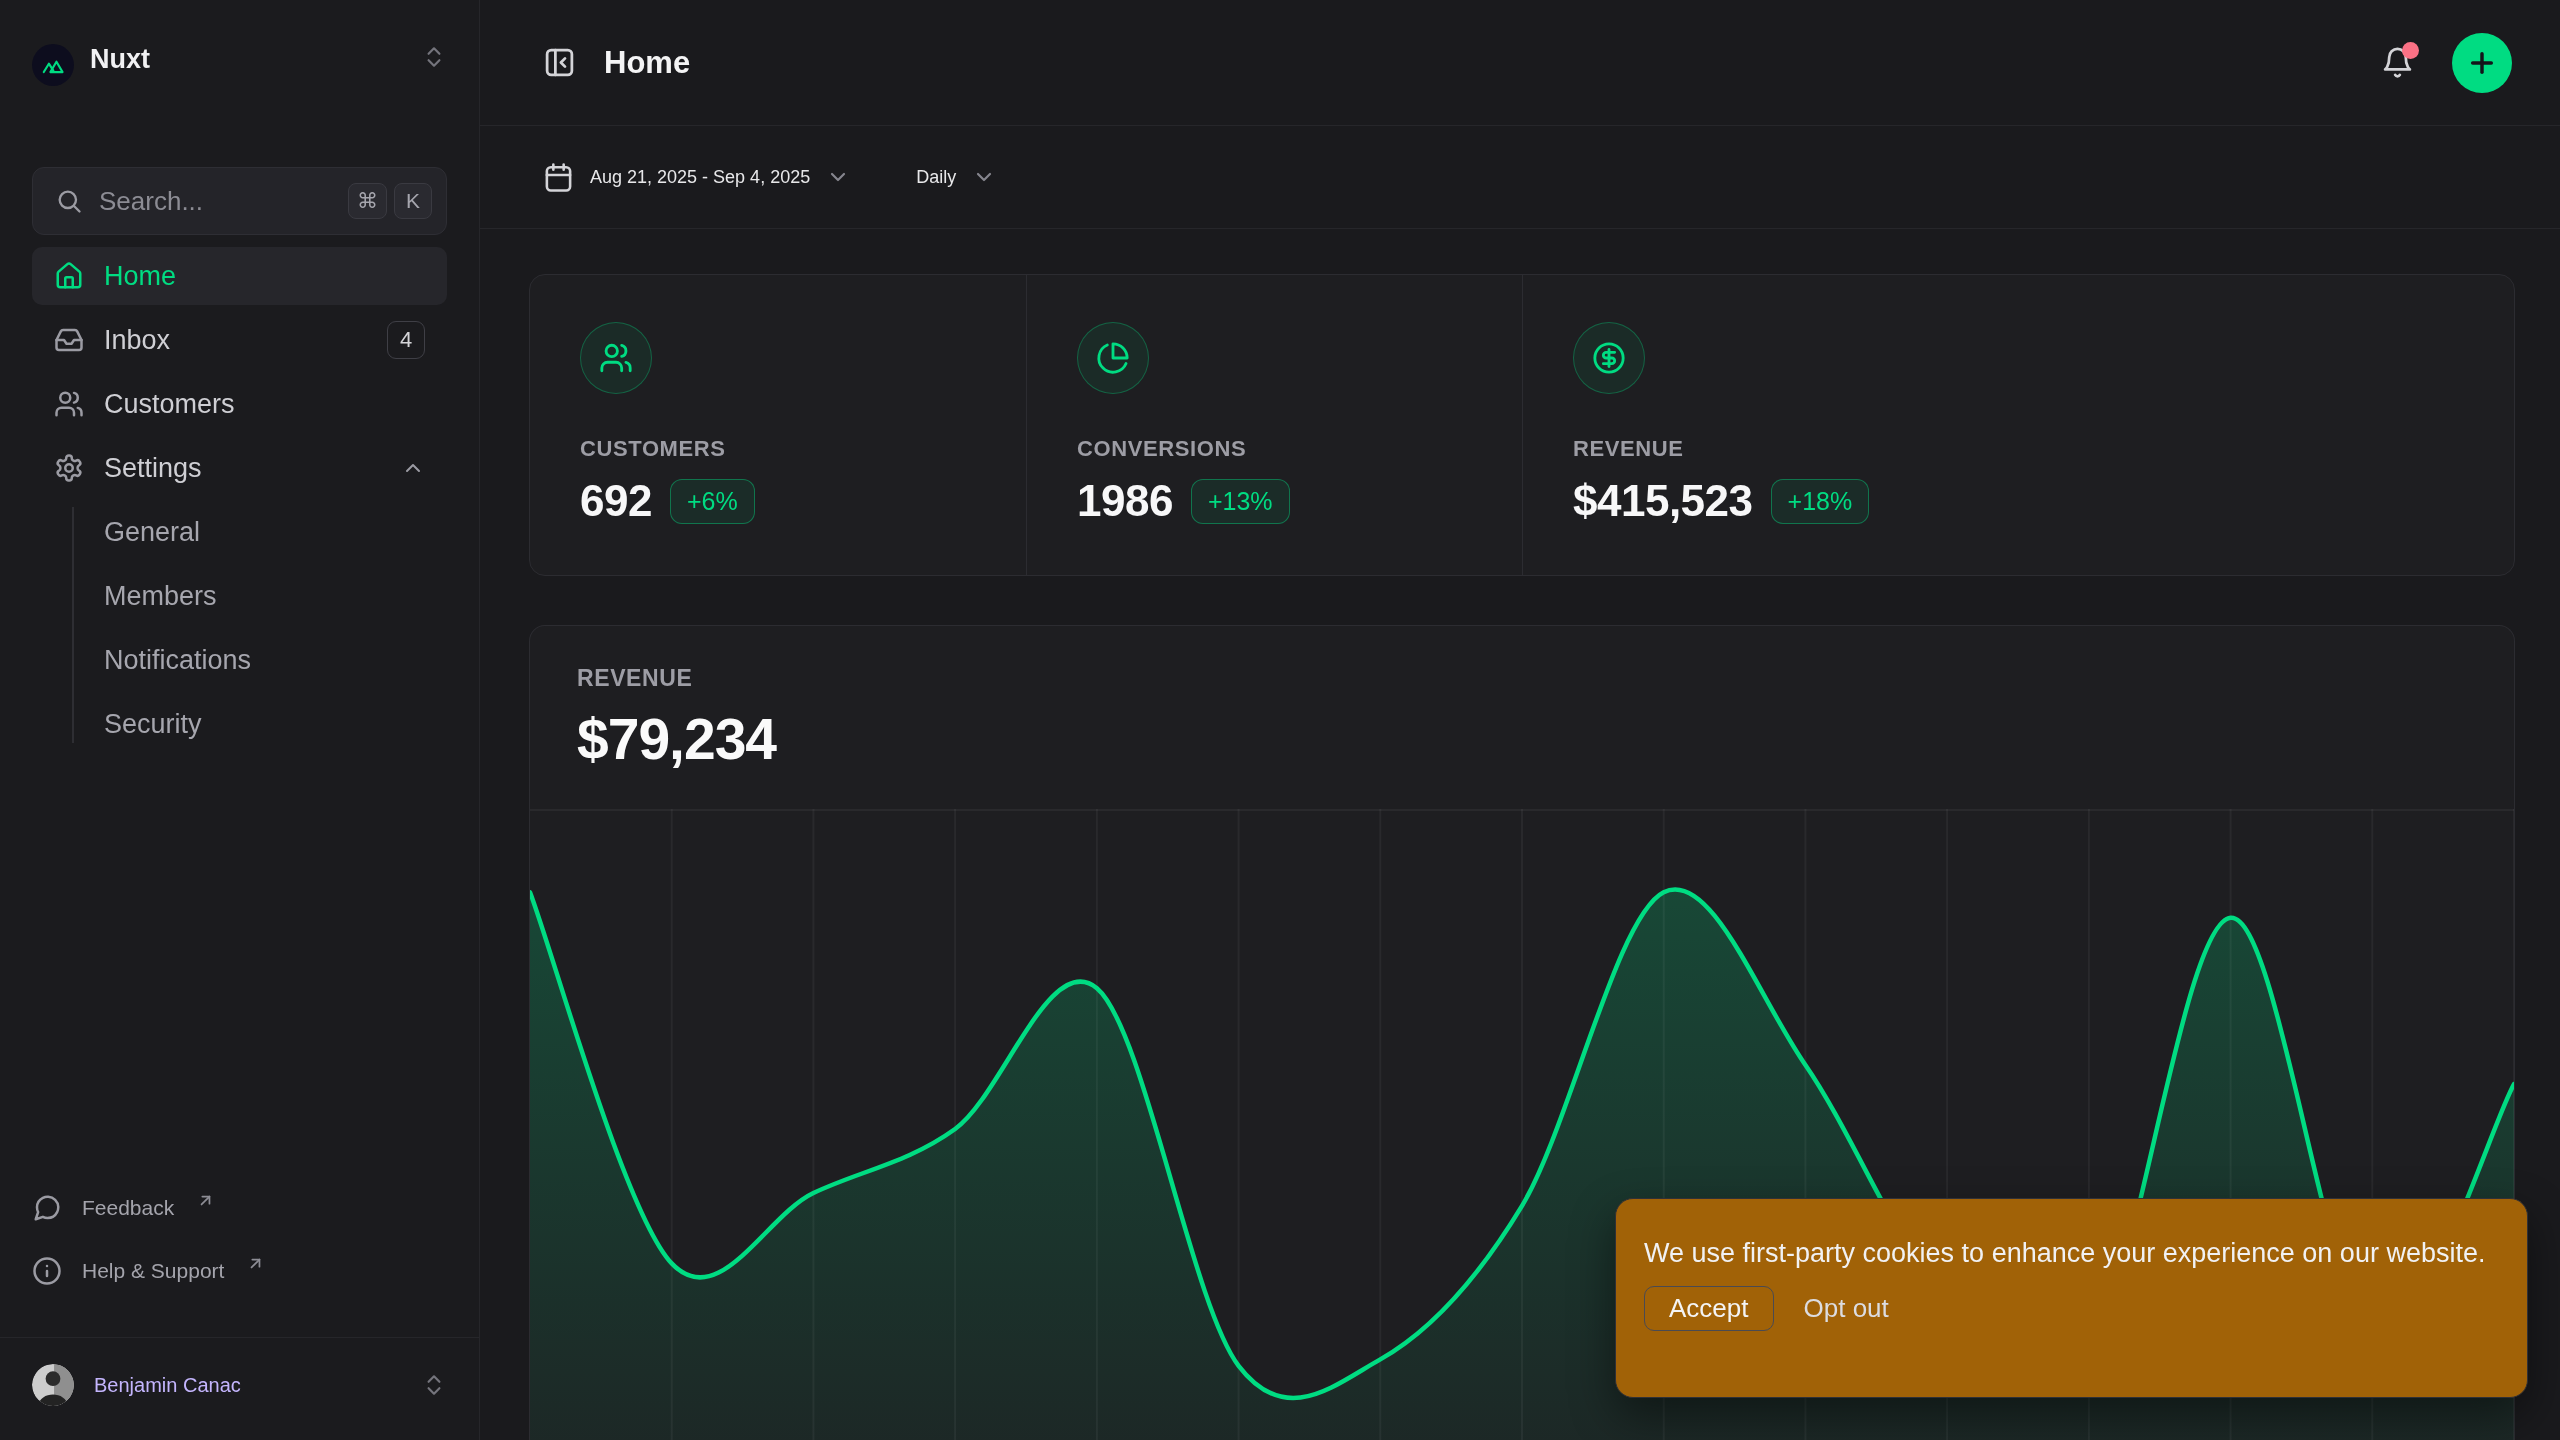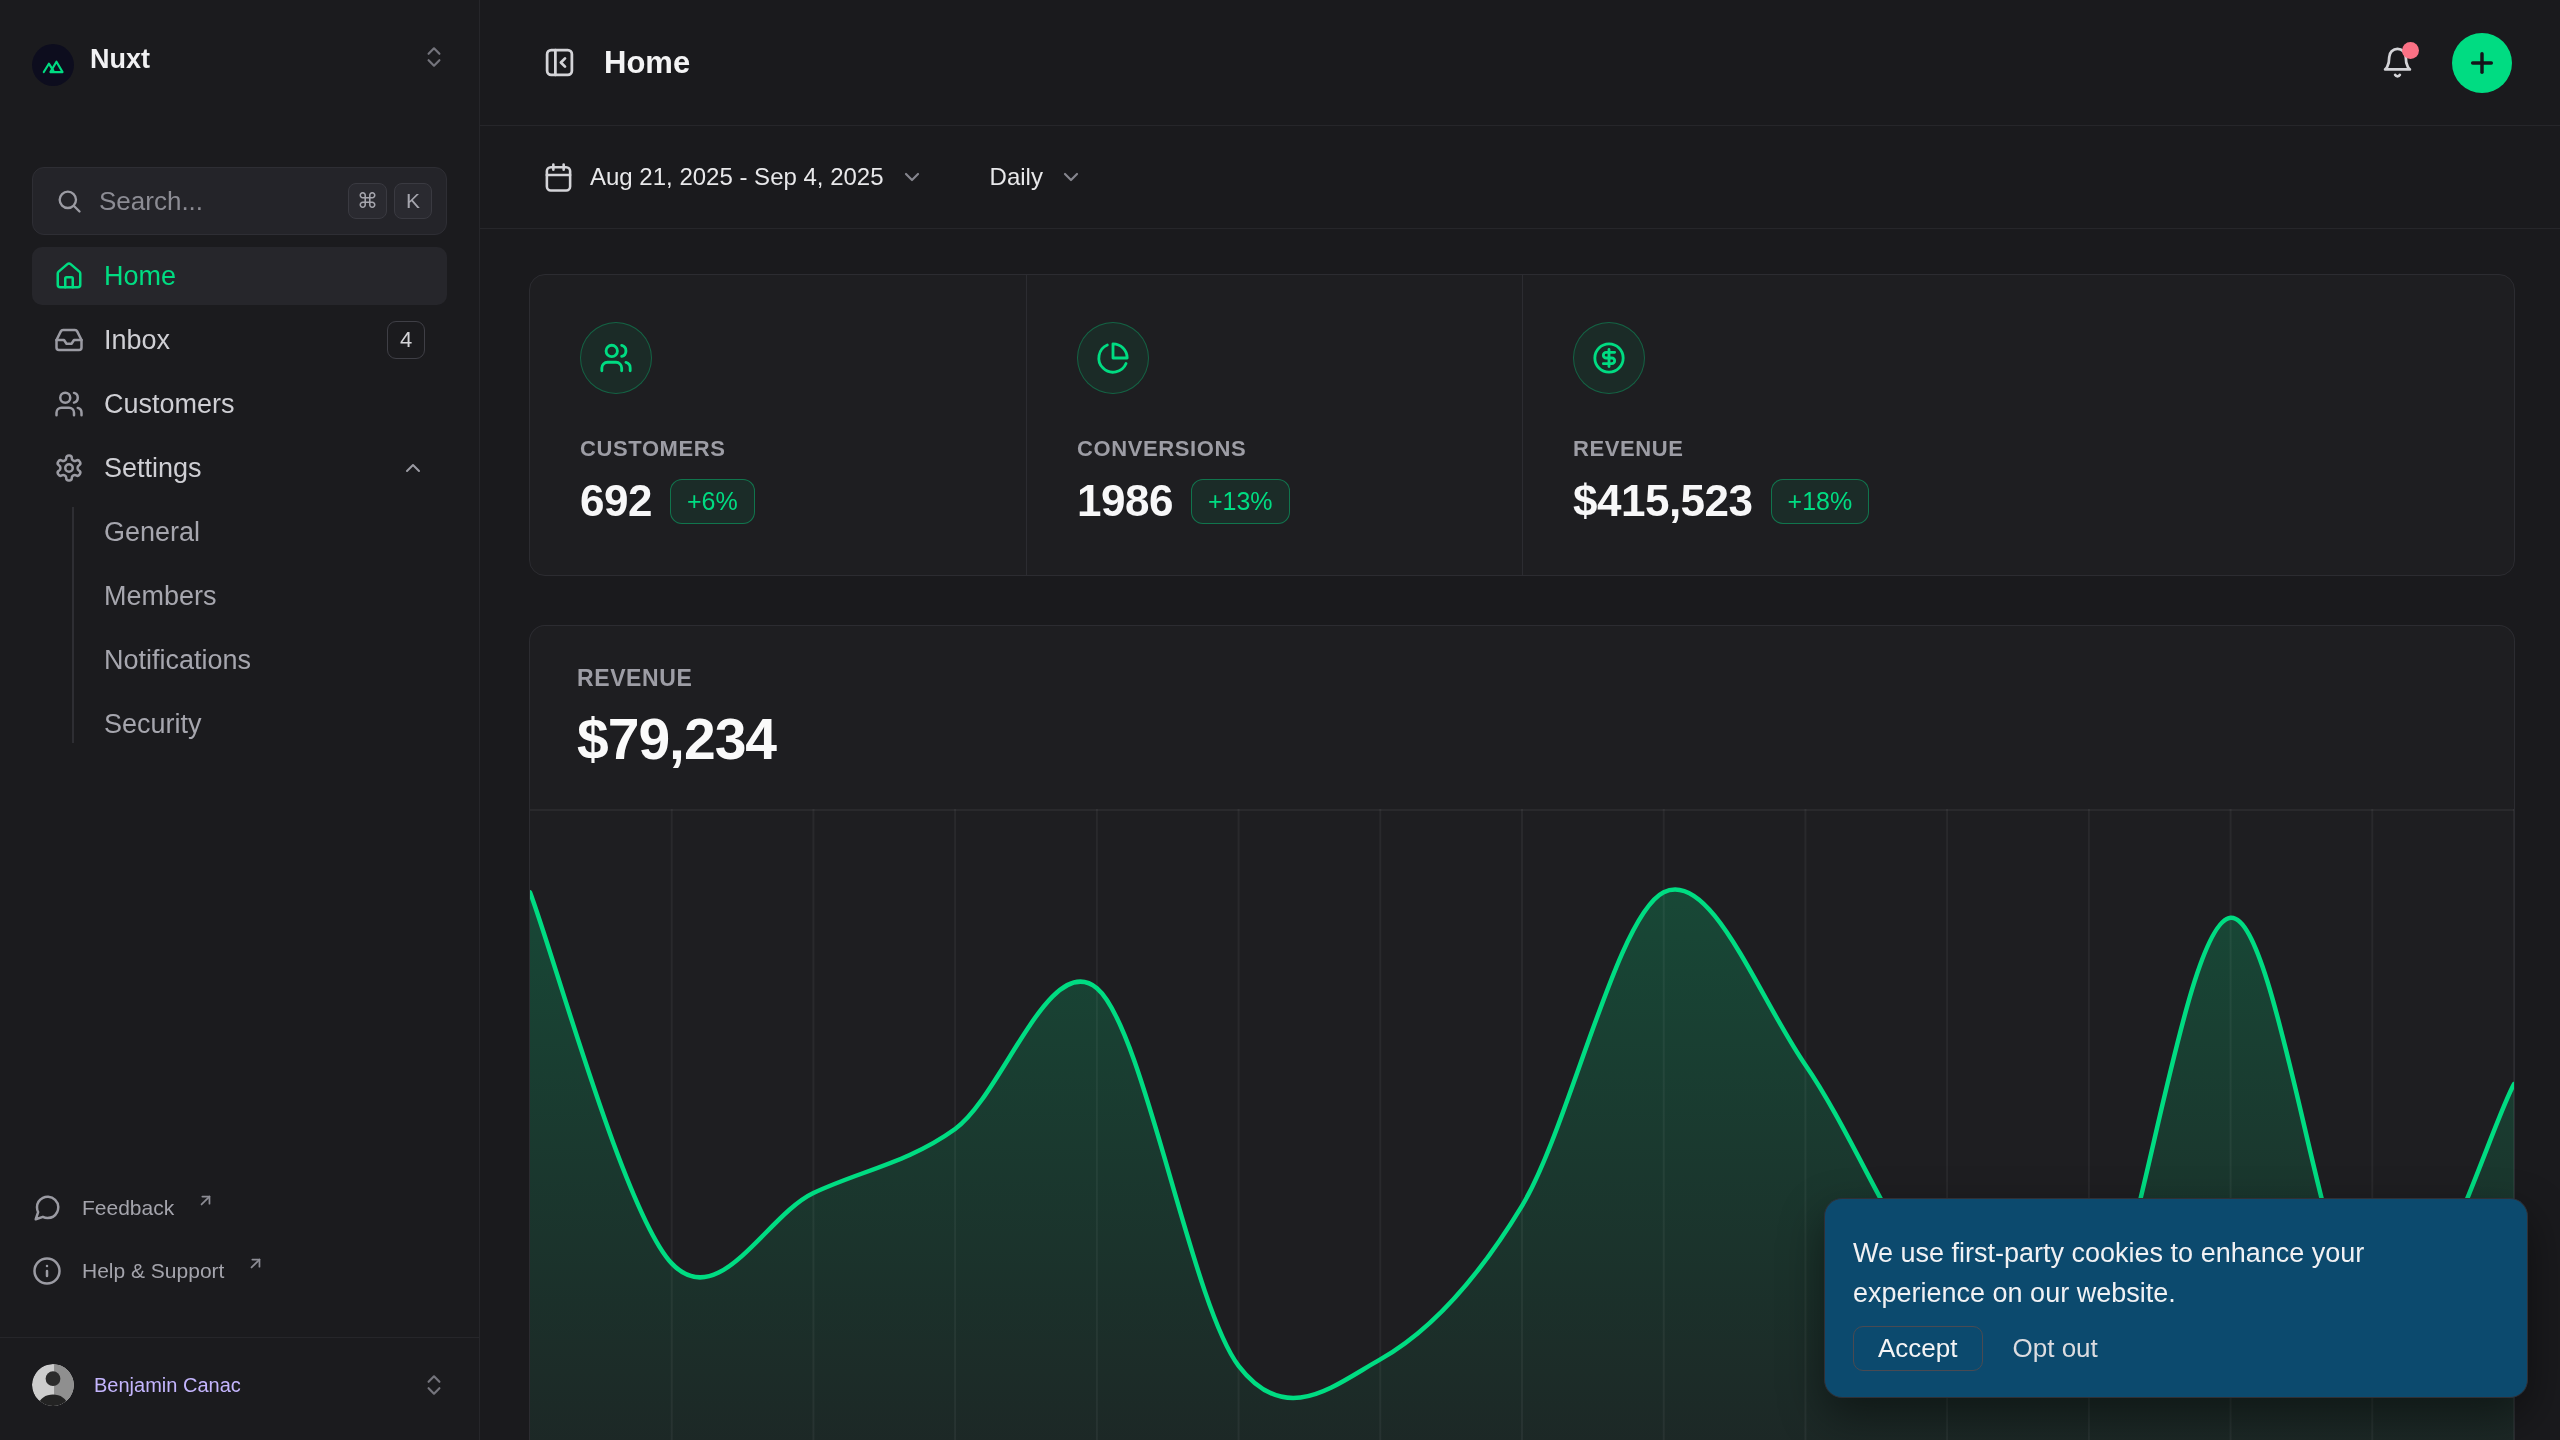--- a/index.html
+++ b/index.html
@@ -128,21 +128,21 @@
 
   .toolbar {
     height: 103px; flex: 0 0 103px;
     border-bottom: 1px solid #26262a;
     display: flex; align-items: center; gap: 66px;
     padding: 0 48px 0 63px;
   }
   .tool-btn {
     background: none; border: none; cursor: pointer;
     display: flex; align-items: center; gap: 16px;
-    font-family: inherit; font-size: 24px; font-weight: 500; color: #e8e8ea;
+    font-family: inherit; font-size: 18px; font-weight: 500; color: #e8e8ea;
   }
   .tool-btn .cal { display: flex; color: #d4d4d8; }
   .tool-btn .cal svg { width: 31px; height: 31px; }
   .tool-btn .chev { display: flex; color: #85858d; }
   .tool-btn .chev svg { width: 24px; height: 24px; }
 
   .content { flex: 1; padding: 45px 45px 0 49px; display: flex; flex-direction: column; min-height: 0; }
 
   .stats {
     display: grid; grid-template-columns: repeat(4, 1fr);
@@ -178,22 +178,22 @@
     display: flex; flex-direction: column; overflow: hidden;
   }
   .chart-head { padding: 39px 47px 0; }
   .chart-label { font-size: 23px; font-weight: 600; letter-spacing: 0.6px; color: #9d9da5; }
   .chart-total { margin-top: 14px; font-size: 57px; font-weight: 700; color: #fafafa; letter-spacing: -1px; }
   .chart-plot { margin-top: 37px; width: 100%; height: 640px; display: block; }
 
   
   .cookie-banner {
     position: absolute; right: 32px; bottom: 42px;
-    width: 704px; height: 200px;
-    background: #0c4a6e; border: 1px solid #303036; border-radius: 18px;
+    width: 913px; height: 200px;
+    background: #a16207; border: 1px solid #303036; border-radius: 18px;
     box-shadow: 0 18px 45px rgba(0,0,0,0.45);
     padding: 34px 40px 26px 28px;
     z-index: 10;
   }
   .cookie-msg { font-size: 27px; line-height: 40px; color: #f1f1f3; }
   .cookie-actions { margin-top: 13px; display: flex; align-items: center; gap: 30px; }
   .accept-btn {
     height: 45px; padding: 0 24px;
     background: transparent; border: 1px solid #4a4a52; border-radius: 10px;
     color: #f4f4f5; font-family: inherit; font-size: 26px; font-weight: 500;

